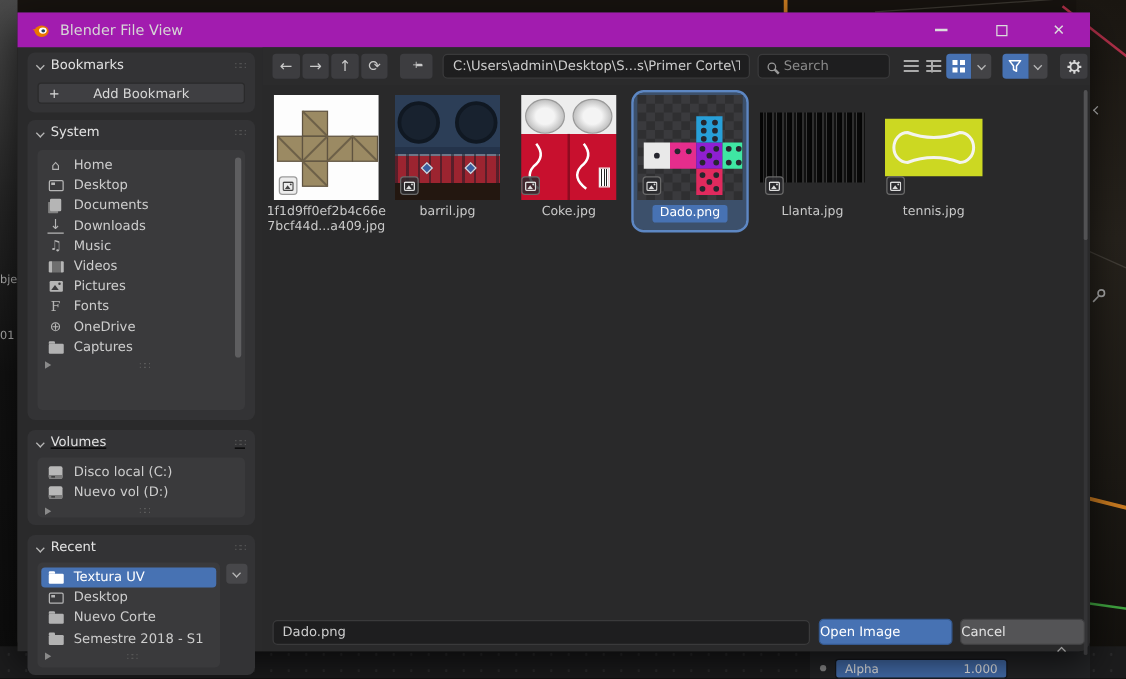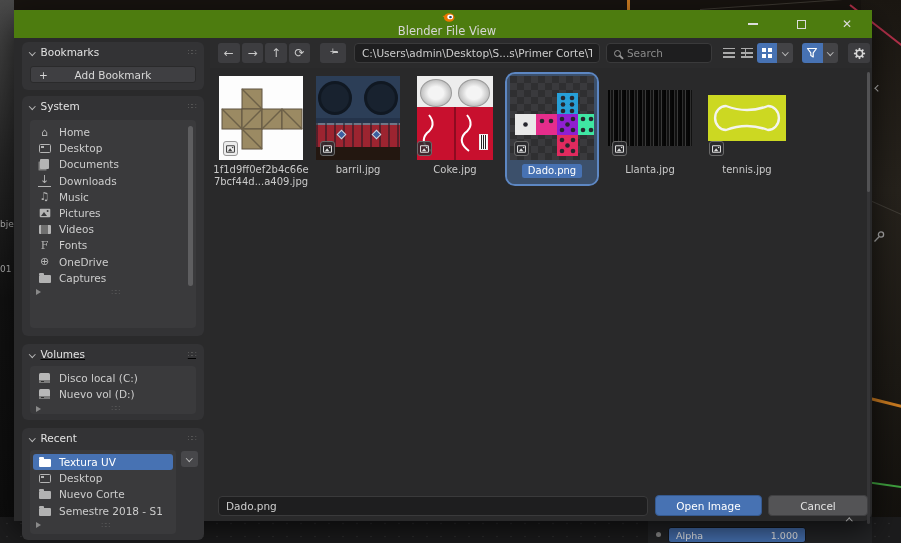--- a/index.html
+++ b/index.html
@@ -24,21 +24,21 @@
   .chev.up{transform:rotate(-135deg);}
   .chev.left{transform:rotate(135deg);}
   .chev.sm{width:4.5px;height:4.5px;}
   .bg-chevup{position:absolute;left:847px;top:519px;z-index:2;}
   .bg-chevleft{position:absolute;left:876px;top:86px;z-index:0;}
   .pin{position:absolute;left:872px;top:230px;z-index:0;}
 
   
   .dialog{position:absolute;left:14px;top:10px;width:858px;height:511px;background:#2b2b2c;
     border-radius:0 0 9px 9px;z-index:1;box-shadow:0 10px 30px rgba(0,0,0,.65);}
-  .titlebar{position:absolute;left:0;top:0;width:100%;height:28px;background:#4d7c0f;display:flex;align-items:center;flex-direction:column;}
+  .titlebar{position:absolute;left:0;top:0;width:100%;height:28px;background:#a21caf;display:flex;align-items:center;}
   .titlebar .ttl{color:#d6d6d6;font-size:11.5px;margin-left:8px;}
   .blogo{margin-left:11px;}
   .wctl{position:absolute;top:0;height:28px;width:46px;display:flex;align-items:center;justify-content:center;color:#dcdcdc;font-size:12px;}
   .wctl.min{right:96px;} .wctl.max{right:48px;} .wctl.cls{right:2px;}
   .maxbox{width:9px;height:9px;border:1.2px solid #dcdcdc;}
   .minline{width:10px;height:1.5px;background:#dcdcdc;}
 
   
   .sidebar{position:absolute;left:0;top:28px;width:196px;height:483px;background:#2a2a2b;}
   .card{position:absolute;left:8px;width:182px;background:#333335;border-radius:6px;}
@@ -110,21 +110,21 @@
     background:repeating-linear-gradient(90deg,rgba(20,25,35,.5) 0 2px,transparent 2px 9px);}
   .th-barril .em{position:absolute;top:66%;width:7px;height:7px;background:#3b5fa0;border:1.5px solid #d8d8d8;transform:rotate(45deg);}
   .th-coke{width:76px;height:84px;position:relative;overflow:hidden;background:linear-gradient(#ededed 0 37%,#c8102e 37%);}
   .th-coke .lid{position:absolute;top:3px;width:32px;height:28px;border-radius:50%;background:radial-gradient(#f4f4f4 35%,#c2c2c2 70%,#8f8f8f);border:1px solid #9a9a9a;}
   .th-coke .bar{position:absolute;right:5px;bottom:10px;width:9px;height:16px;background:repeating-linear-gradient(90deg,#fff 0 1px,#222 1px 2px);border:1px solid #eee;}
   .th-llanta{width:84px;height:56px;background:repeating-linear-gradient(90deg,#050505 0 2px,#2e2e2e 2px 3px,#111 3px 5px,#3a3a3a 5px 6px,#080808 6px 8px);}
   .th-tennis{width:78px;height:46px;background:#ccd822;display:flex;align-items:center;justify-content:center;}
 
   
   .footer-input{position:absolute;left:8px;top:458px;width:430px;}
-  .btn{position:absolute;top:457px;height:21px;border-radius:4px;display:flex;align-items:center;justify-content:center;font-size:10.5px;}
+  .btn{position:absolute;top:457px;height:21px;border-radius:4px;display:flex;align-items:center;justify-content:flex-start;font-size:10.5px;}
   .btn.primary{left:445px;width:107px;background:#4772b3;color:#fff;border:1px solid #35598f;}
   .btn.gray{left:558px;width:100px;background:#545456;color:#e3e3e3;border:1px solid #404042;}
 </style>
 </head>
 <body>
 
 <div class="stage">
 
   <div class="bg-left"></div>
   <div class="bg-frag" style="left:0;top:219px;">bjec</div>
@@ -209,33 +209,33 @@
           <div class="lrow">
               <span class="ic ico-dl">↓</span>
               <span>Downloads</span>
             </div>
           <div class="lrow">
               <span class="ic">♫</span>
               <span>Music</span>
             </div>
           <div class="lrow">
               <span class="ic">
+                <span class="ico-vid"></span>
+              </span>
+              <span>Videos</span>
+            </div>
+          <div class="lrow">
+              <span class="ic">
                 <svg width="12" height="10" viewBox="0 0 12 10">
                   <rect x="0.7" y="0.7" width="10.6" height="8.6" rx="1" fill="#b5b5b5"></rect>
                   <path d="M2,8 L5,4 L8,8 Z" fill="#3a3a3c"></path>
                   <circle cx="8.6" cy="3" r="1" fill="#3a3a3c"></circle>
                 </svg>
               </span>
               <span>Pictures</span>
-            </div>
-          <div class="lrow">
-              <span class="ic">
-                <span class="ico-vid"></span>
-              </span>
-              <span>Videos</span>
             </div>
           <div class="lrow">
               <span class="ic ico-F">F</span>
               <span>Fonts</span>
             </div>
           <div class="lrow">
               <span class="ic">⊕</span>
               <span>OneDrive</span>
             </div>
           <div class="lrow">

